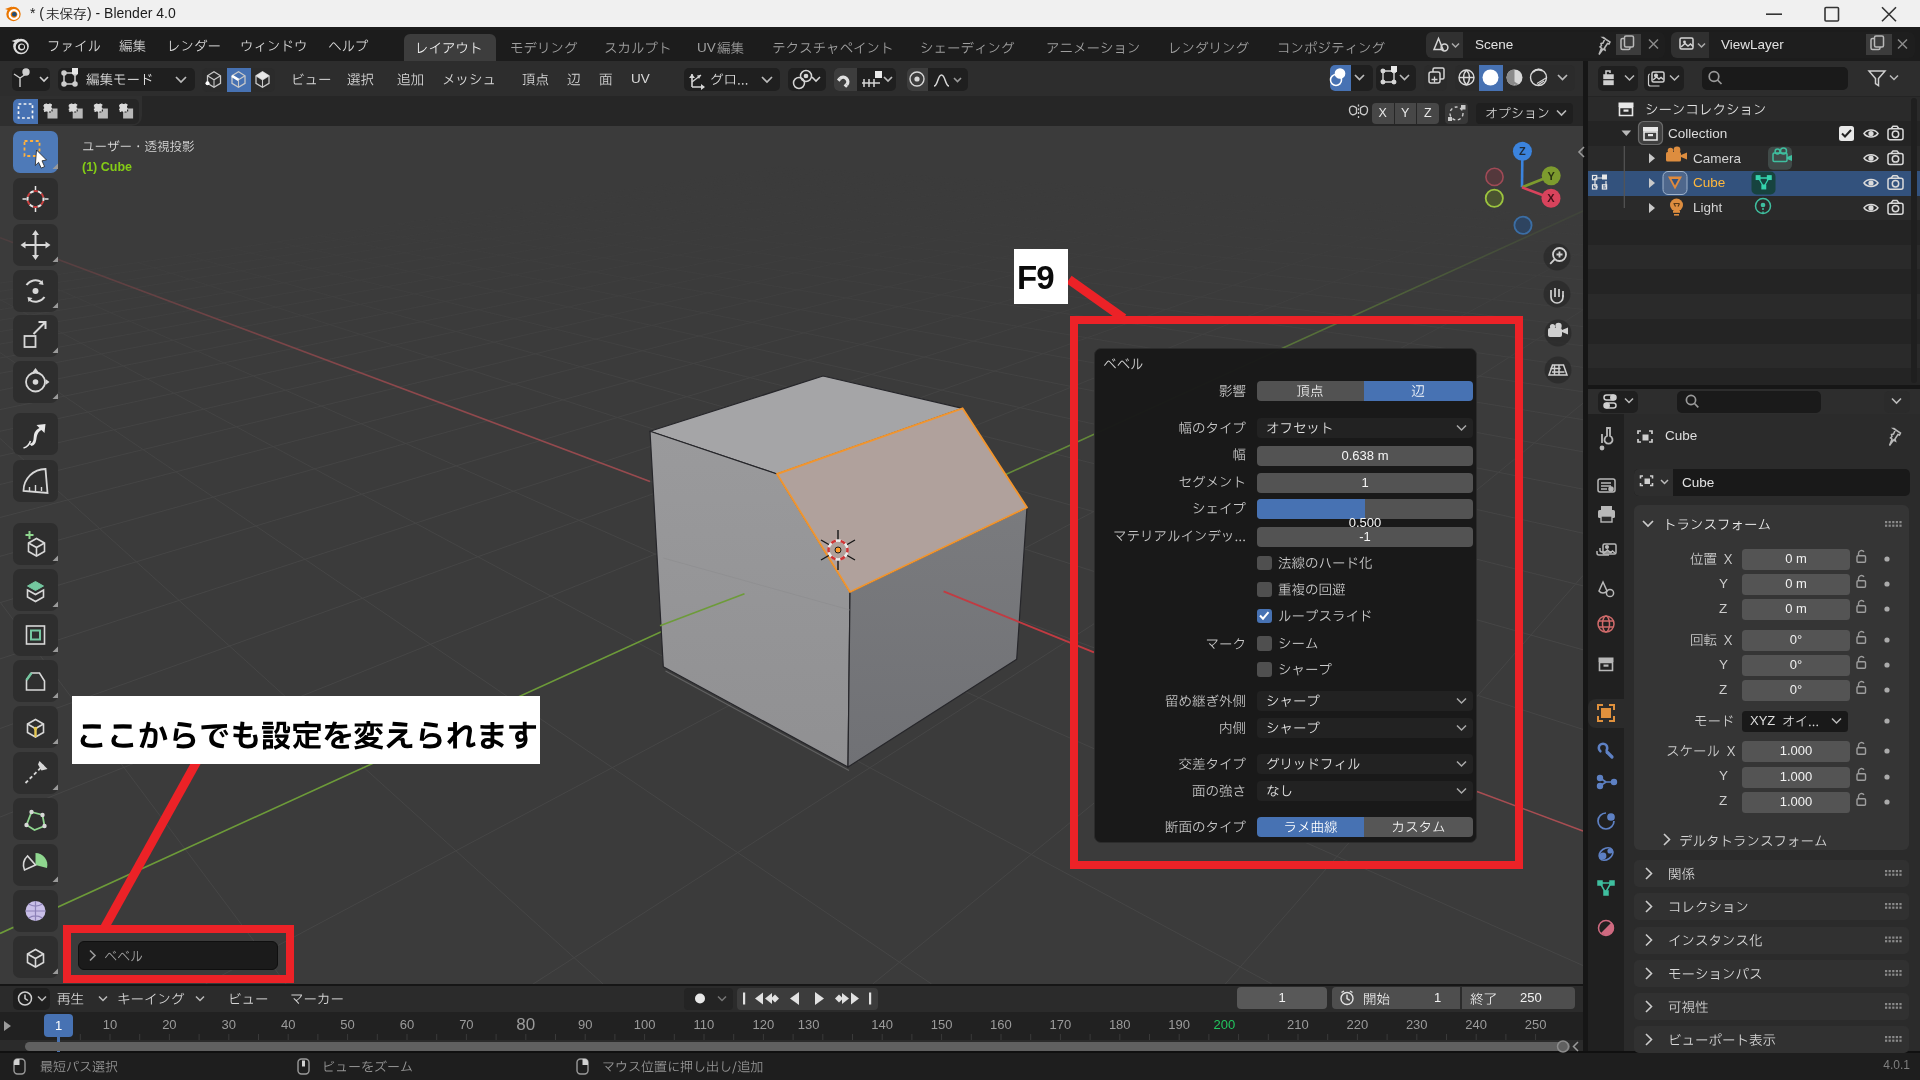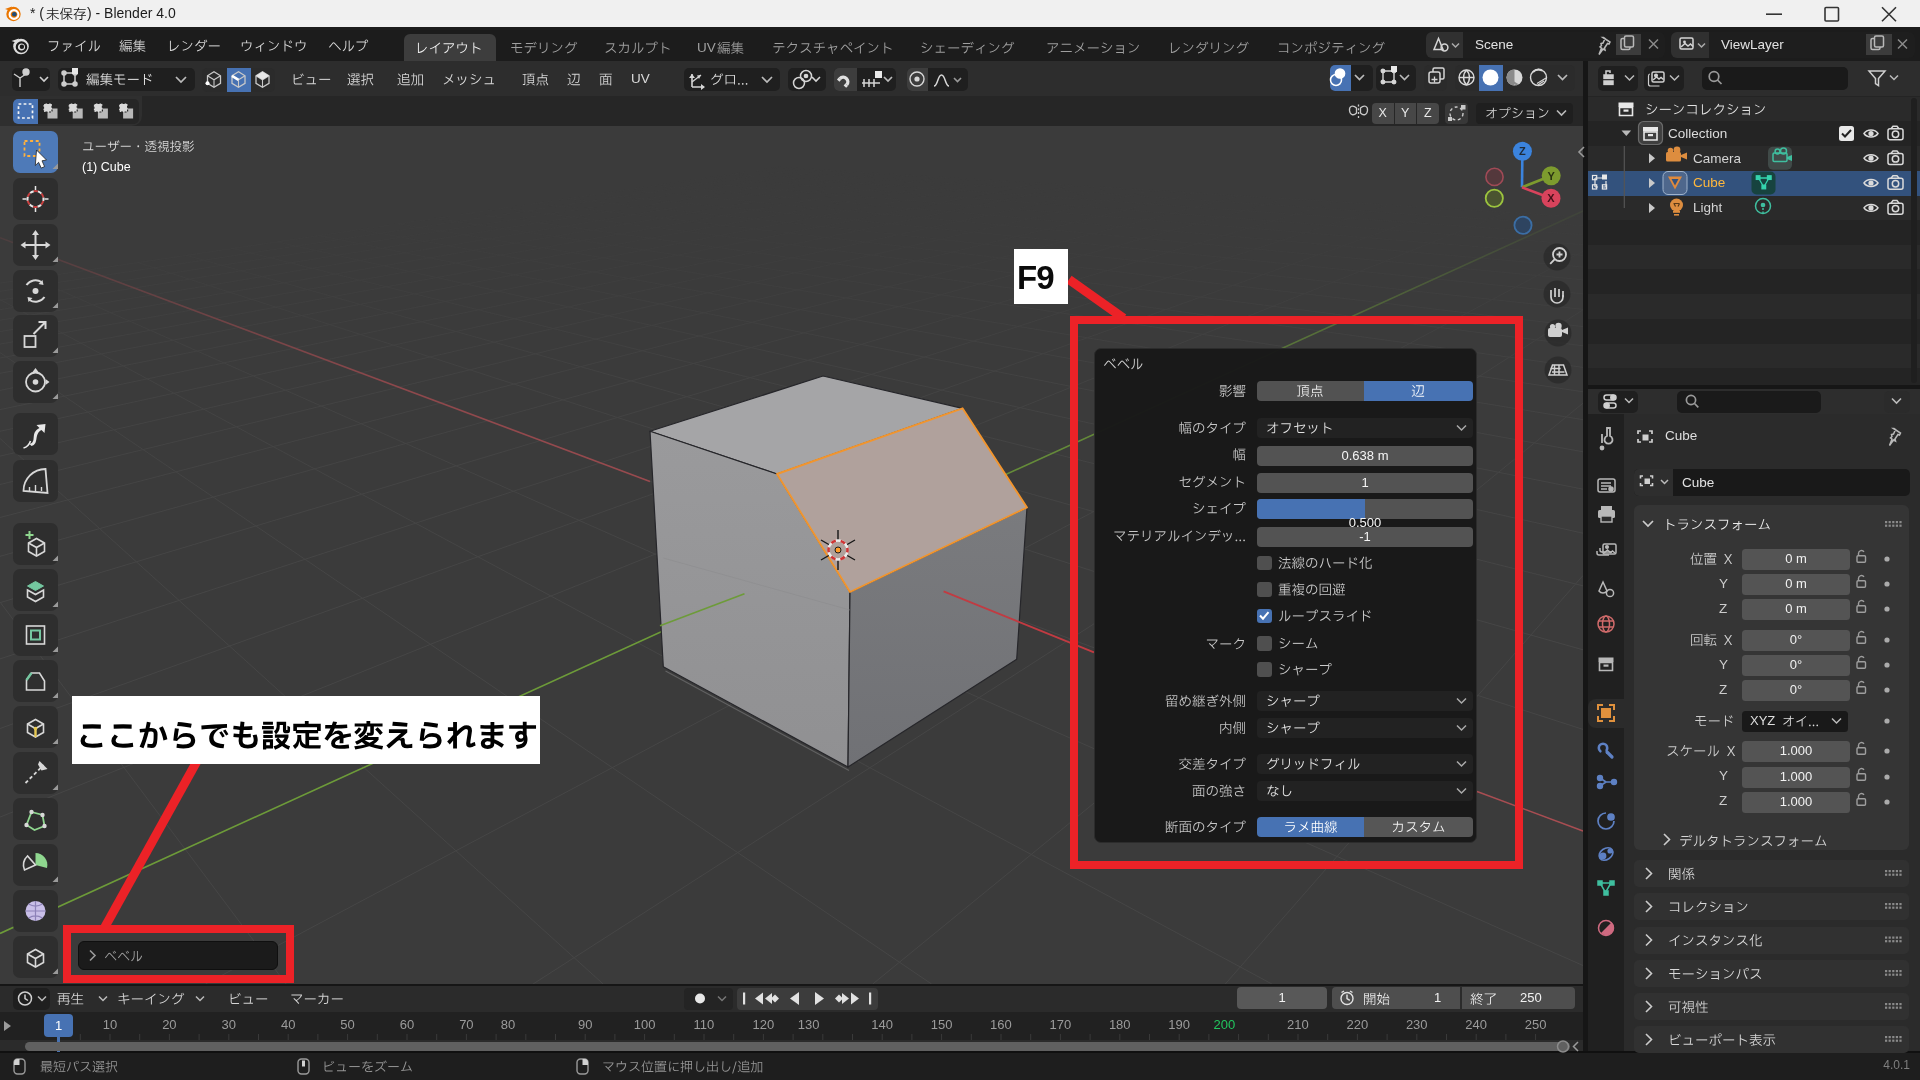--- a/index.html
+++ b/index.html
@@ -43,21 +43,21 @@
     <div style="position:absolute;left:13px;top:98.5px;width:25px;height:25px;background:#4772b3;border-radius:5px 0 0 5px;"></div>
     <div style="position:absolute;left:1372px;top:103px;width:21.5px;height:21px;background:#474747;border-radius:4px 0 0 4px;"></div>
     <div style="position:absolute;left:1372px;top:103px;width:21.5px;height:21px;font-size:12.5px;color:#e8e8e8;text-align:center;font-weight:400;line-height:21px;z-index:30;">X</div>
     <div style="position:absolute;left:1394.5px;top:103px;width:21.5px;height:21px;background:#474747;border-radius:0;"></div>
     <div style="position:absolute;left:1394.5px;top:103px;width:21.5px;height:21px;font-size:12.5px;color:#e8e8e8;text-align:center;font-weight:400;line-height:21px;z-index:30;">Y</div>
     <div style="position:absolute;left:1417px;top:103px;width:21.5px;height:21px;background:#474747;border-radius:0 4px 4px 0;"></div>
     <div style="position:absolute;left:1417px;top:103px;width:21.5px;height:21px;font-size:12.5px;color:#e8e8e8;text-align:center;font-weight:400;line-height:21px;z-index:30;">Z</div>
     <div style="position:absolute;left:1445px;top:103px;width:23px;height:21px;background:#383838;border-radius:4px;"></div>
     <div style="position:absolute;left:1476px;top:103px;width:97px;height:21px;background:#1f1f1f;border-radius:4px;"></div>
     <div style="position:absolute;left:0px;top:126px;width:1583px;height:858px;background:#3b3b3b;"></div>
-    <div style="position:absolute;left:82px;top:160px;width:120px;height:14px;font-size:12.5px;color:#ffffff;text-align:left;font-weight:400;line-height:14px;z-index:30;">(1) Cube</div>
+    <div style="position:absolute;left:82px;top:160px;width:120px;height:14px;font-size:12.5px;color:#84cc16;text-align:left;font-weight:700;line-height:14px;z-index:30;">(1) Cube</div>
     <div style="position:absolute;left:1583px;top:61px;width:5px;height:991px;background:#161616;"></div>
     <div style="position:absolute;left:0px;top:984px;width:1583px;height:2px;background:#161616;"></div>
     <div style="position:absolute;left:1588px;top:385px;width:332px;height:4px;background:#161616;"></div>
     <div style="position:absolute;left:0px;top:1051px;width:1920px;height:2px;background:#101010;"></div>
     <div style="position:absolute;left:1588px;top:61px;width:332px;height:35px;background:#2d2d2d;"></div>
     <div style="position:absolute;left:1588px;top:96px;width:332px;height:289px;background:#242424;"></div>
     <div style="position:absolute;left:1588px;top:96.5px;width:332px;height:24.7px;background:#2a2a2a;"></div>
     <div style="position:absolute;left:1588px;top:145.9px;width:332px;height:24.7px;background:#2a2a2a;"></div>
     <div style="position:absolute;left:1588px;top:195.3px;width:332px;height:24.7px;background:#2a2a2a;"></div>
     <div style="position:absolute;left:1588px;top:244.7px;width:332px;height:24.7px;background:#2a2a2a;"></div>
@@ -129,21 +129,21 @@
     <div style="position:absolute;left:1462px;top:986.5px;width:113px;height:22px;background:#4e4e4e;border-radius:0 4px 4px 0;"></div>
     <div style="position:absolute;left:1420px;top:986.5px;width:35px;height:22px;font-size:13px;color:#f2f2f2;text-align:center;font-weight:400;line-height:22px;z-index:30;">1</div>
     <div style="position:absolute;left:1520px;top:986.5px;width:50px;height:22px;font-size:13px;color:#f2f2f2;text-align:left;font-weight:400;line-height:22px;z-index:30;">250</div>
     <div style="position:absolute;left:84.96000000000001px;top:1015px;width:50px;height:20px;font-size:13px;color:#9b9b9b;text-align:center;font-weight:400;line-height:20px;z-index:30;">10</div>
     <div style="position:absolute;left:144.36px;top:1015px;width:50px;height:20px;font-size:13px;color:#9b9b9b;text-align:center;font-weight:400;line-height:20px;z-index:30;">20</div>
     <div style="position:absolute;left:203.76000000000002px;top:1015px;width:50px;height:20px;font-size:13px;color:#9b9b9b;text-align:center;font-weight:400;line-height:20px;z-index:30;">30</div>
     <div style="position:absolute;left:263.16px;top:1015px;width:50px;height:20px;font-size:13px;color:#9b9b9b;text-align:center;font-weight:400;line-height:20px;z-index:30;">40</div>
     <div style="position:absolute;left:322.56px;top:1015px;width:50px;height:20px;font-size:13px;color:#9b9b9b;text-align:center;font-weight:400;line-height:20px;z-index:30;">50</div>
     <div style="position:absolute;left:381.96000000000004px;top:1015px;width:50px;height:20px;font-size:13px;color:#9b9b9b;text-align:center;font-weight:400;line-height:20px;z-index:30;">60</div>
     <div style="position:absolute;left:441.36px;top:1015px;width:50px;height:20px;font-size:13px;color:#9b9b9b;text-align:center;font-weight:400;line-height:20px;z-index:30;">70</div>
-    <div style="position:absolute;left:500.76px;top:1015px;width:50px;height:20px;font-size:13px;color:#9b9b9b;font-weight:400;line-height:20px;z-index:30;">80</div>
+    <div style="position:absolute;left:500.76px;top:1015px;width:50px;height:20px;font-size:17px;color:#9b9b9b;text-align:center;font-weight:400;line-height:20px;z-index:30;">80</div>
     <div style="position:absolute;left:560.1600000000001px;top:1015px;width:50px;height:20px;font-size:13px;color:#9b9b9b;text-align:center;font-weight:400;line-height:20px;z-index:30;">90</div>
     <div style="position:absolute;left:619.5600000000001px;top:1015px;width:50px;height:20px;font-size:13px;color:#9b9b9b;text-align:center;font-weight:400;line-height:20px;z-index:30;">100</div>
     <div style="position:absolute;left:678.96px;top:1015px;width:50px;height:20px;font-size:13px;color:#9b9b9b;text-align:center;font-weight:400;line-height:20px;z-index:30;">110</div>
     <div style="position:absolute;left:738.36px;top:1015px;width:50px;height:20px;font-size:13px;color:#9b9b9b;text-align:center;font-weight:400;line-height:20px;z-index:30;">120</div>
     <div style="position:absolute;left:797.7600000000001px;top:1015px;width:50px;height:20px;font-size:13px;color:#9b9b9b;text-align:left;font-weight:400;line-height:20px;z-index:30;">130</div>
     <div style="position:absolute;left:857.1600000000001px;top:1015px;width:50px;height:20px;font-size:13px;color:#9b9b9b;text-align:center;font-weight:400;line-height:20px;z-index:30;">140</div>
     <div style="position:absolute;left:916.5600000000001px;top:1015px;width:50px;height:20px;font-size:13px;color:#9b9b9b;text-align:center;font-weight:400;line-height:20px;z-index:30;">150</div>
     <div style="position:absolute;left:975.96px;top:1015px;width:50px;height:20px;font-size:13px;color:#9b9b9b;text-align:center;font-weight:400;line-height:20px;z-index:30;">160</div>
     <div style="position:absolute;left:1035.3600000000001px;top:1015px;width:50px;height:20px;font-size:13px;color:#9b9b9b;text-align:center;font-weight:400;line-height:20px;z-index:30;">170</div>
     <div style="position:absolute;left:1094.76px;top:1015px;width:50px;height:20px;font-size:13px;color:#9b9b9b;text-align:center;font-weight:400;line-height:20px;z-index:30;">180</div>

